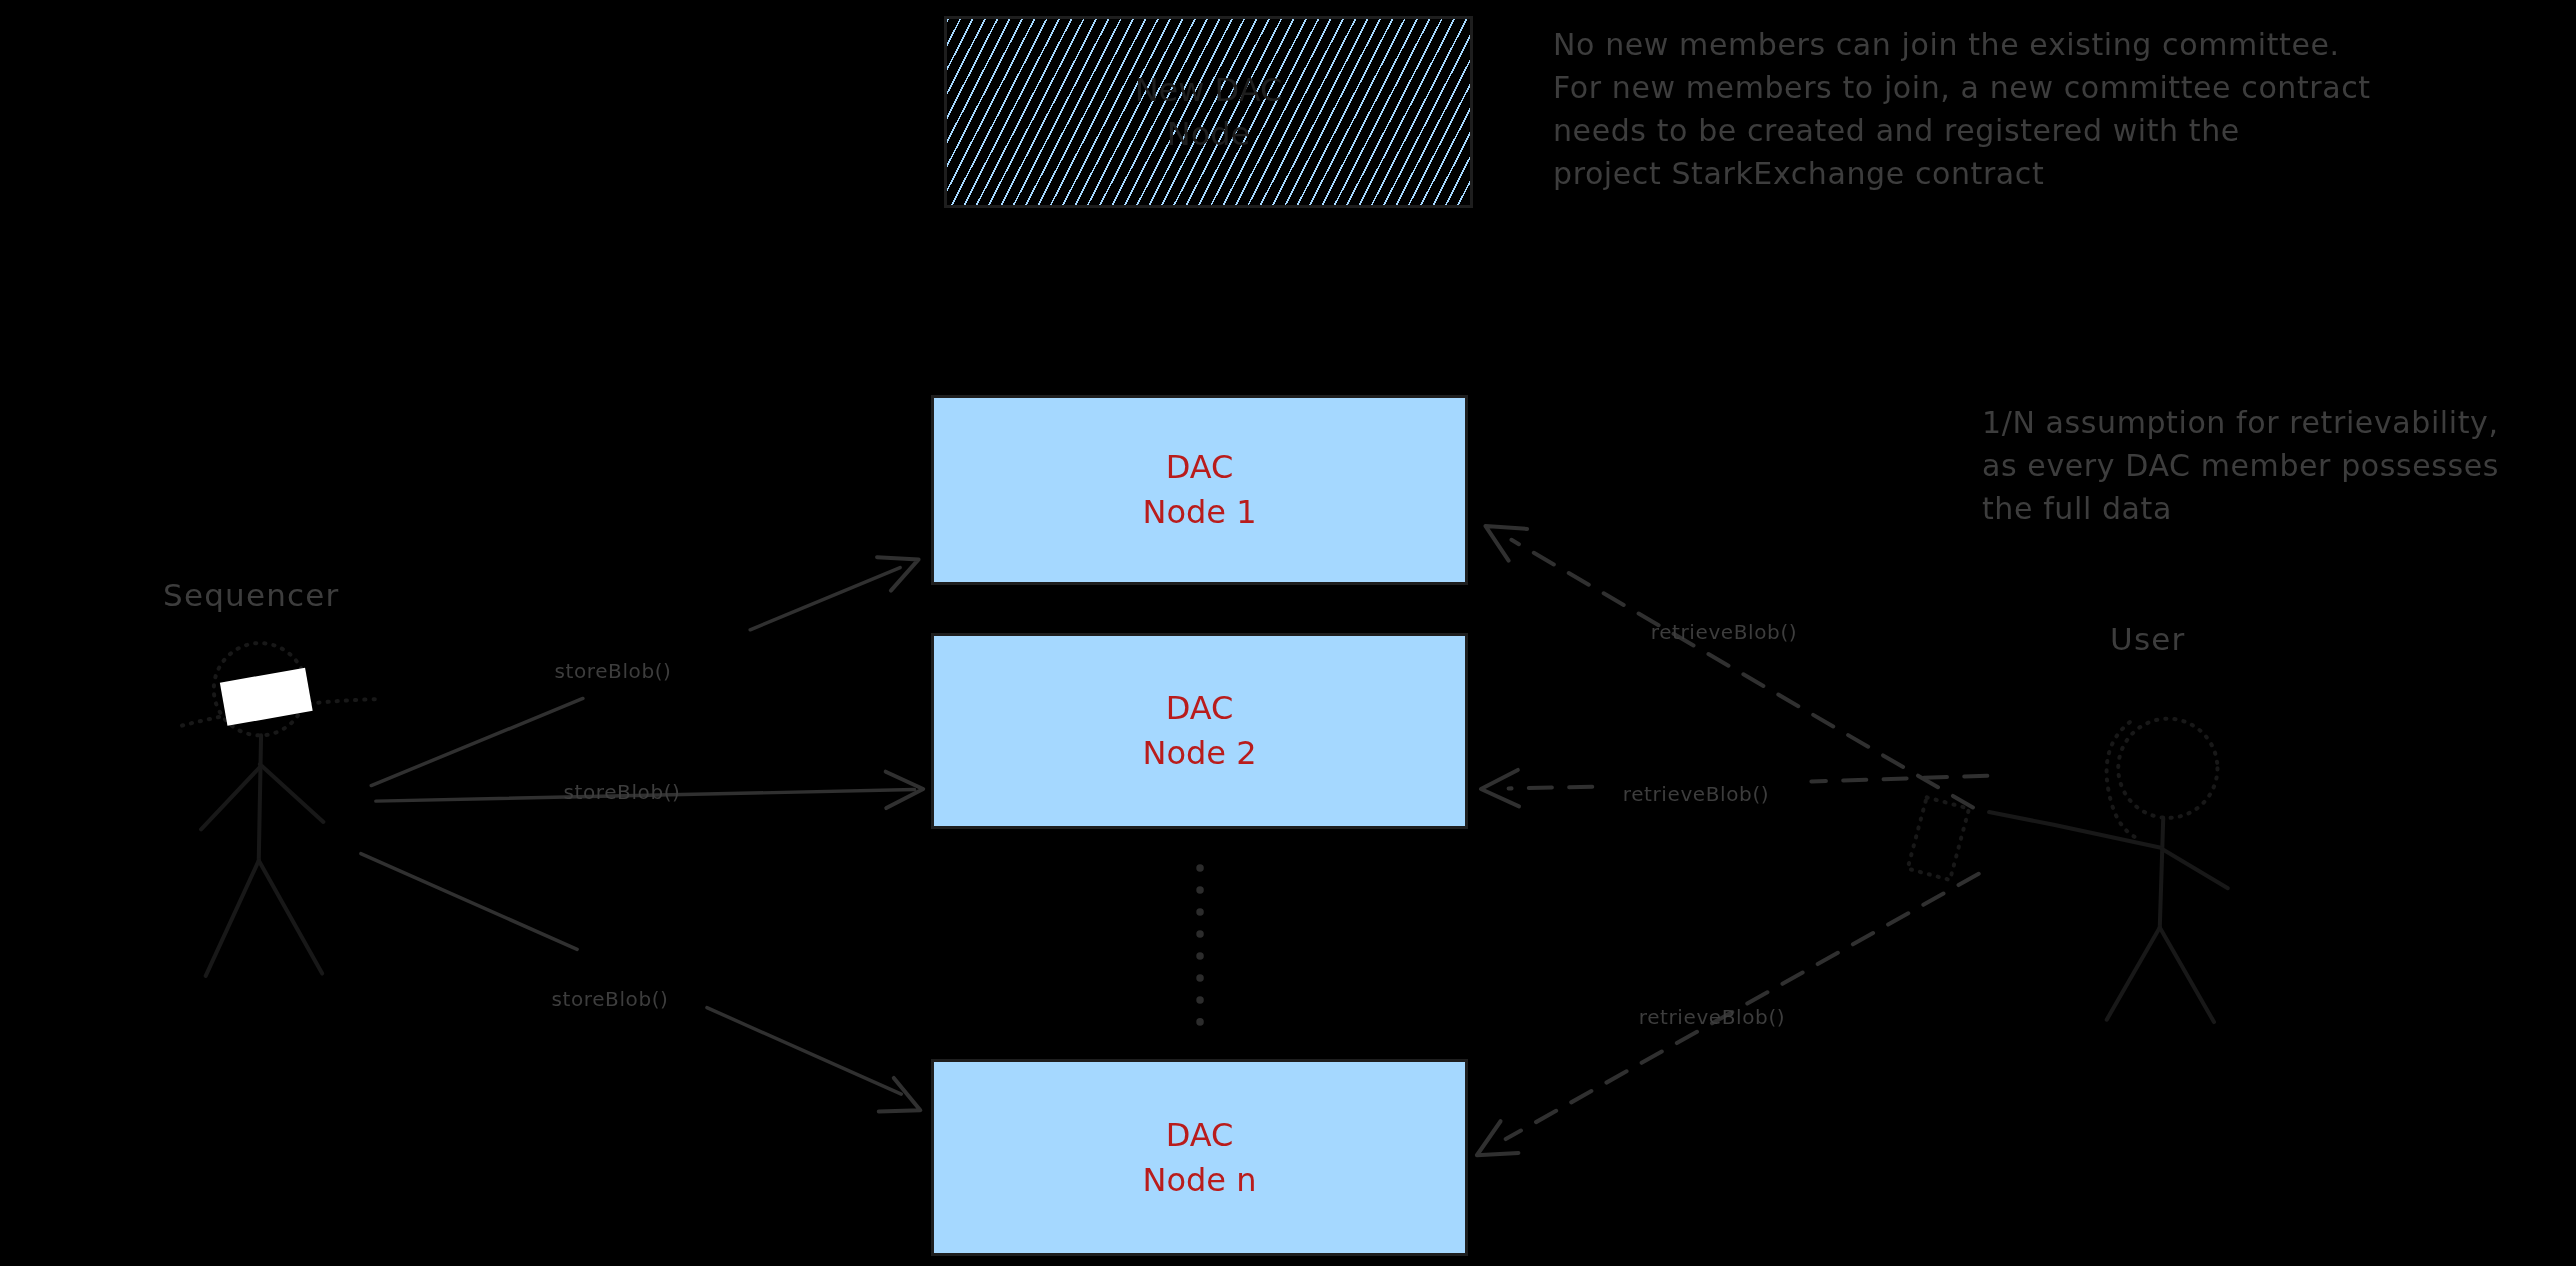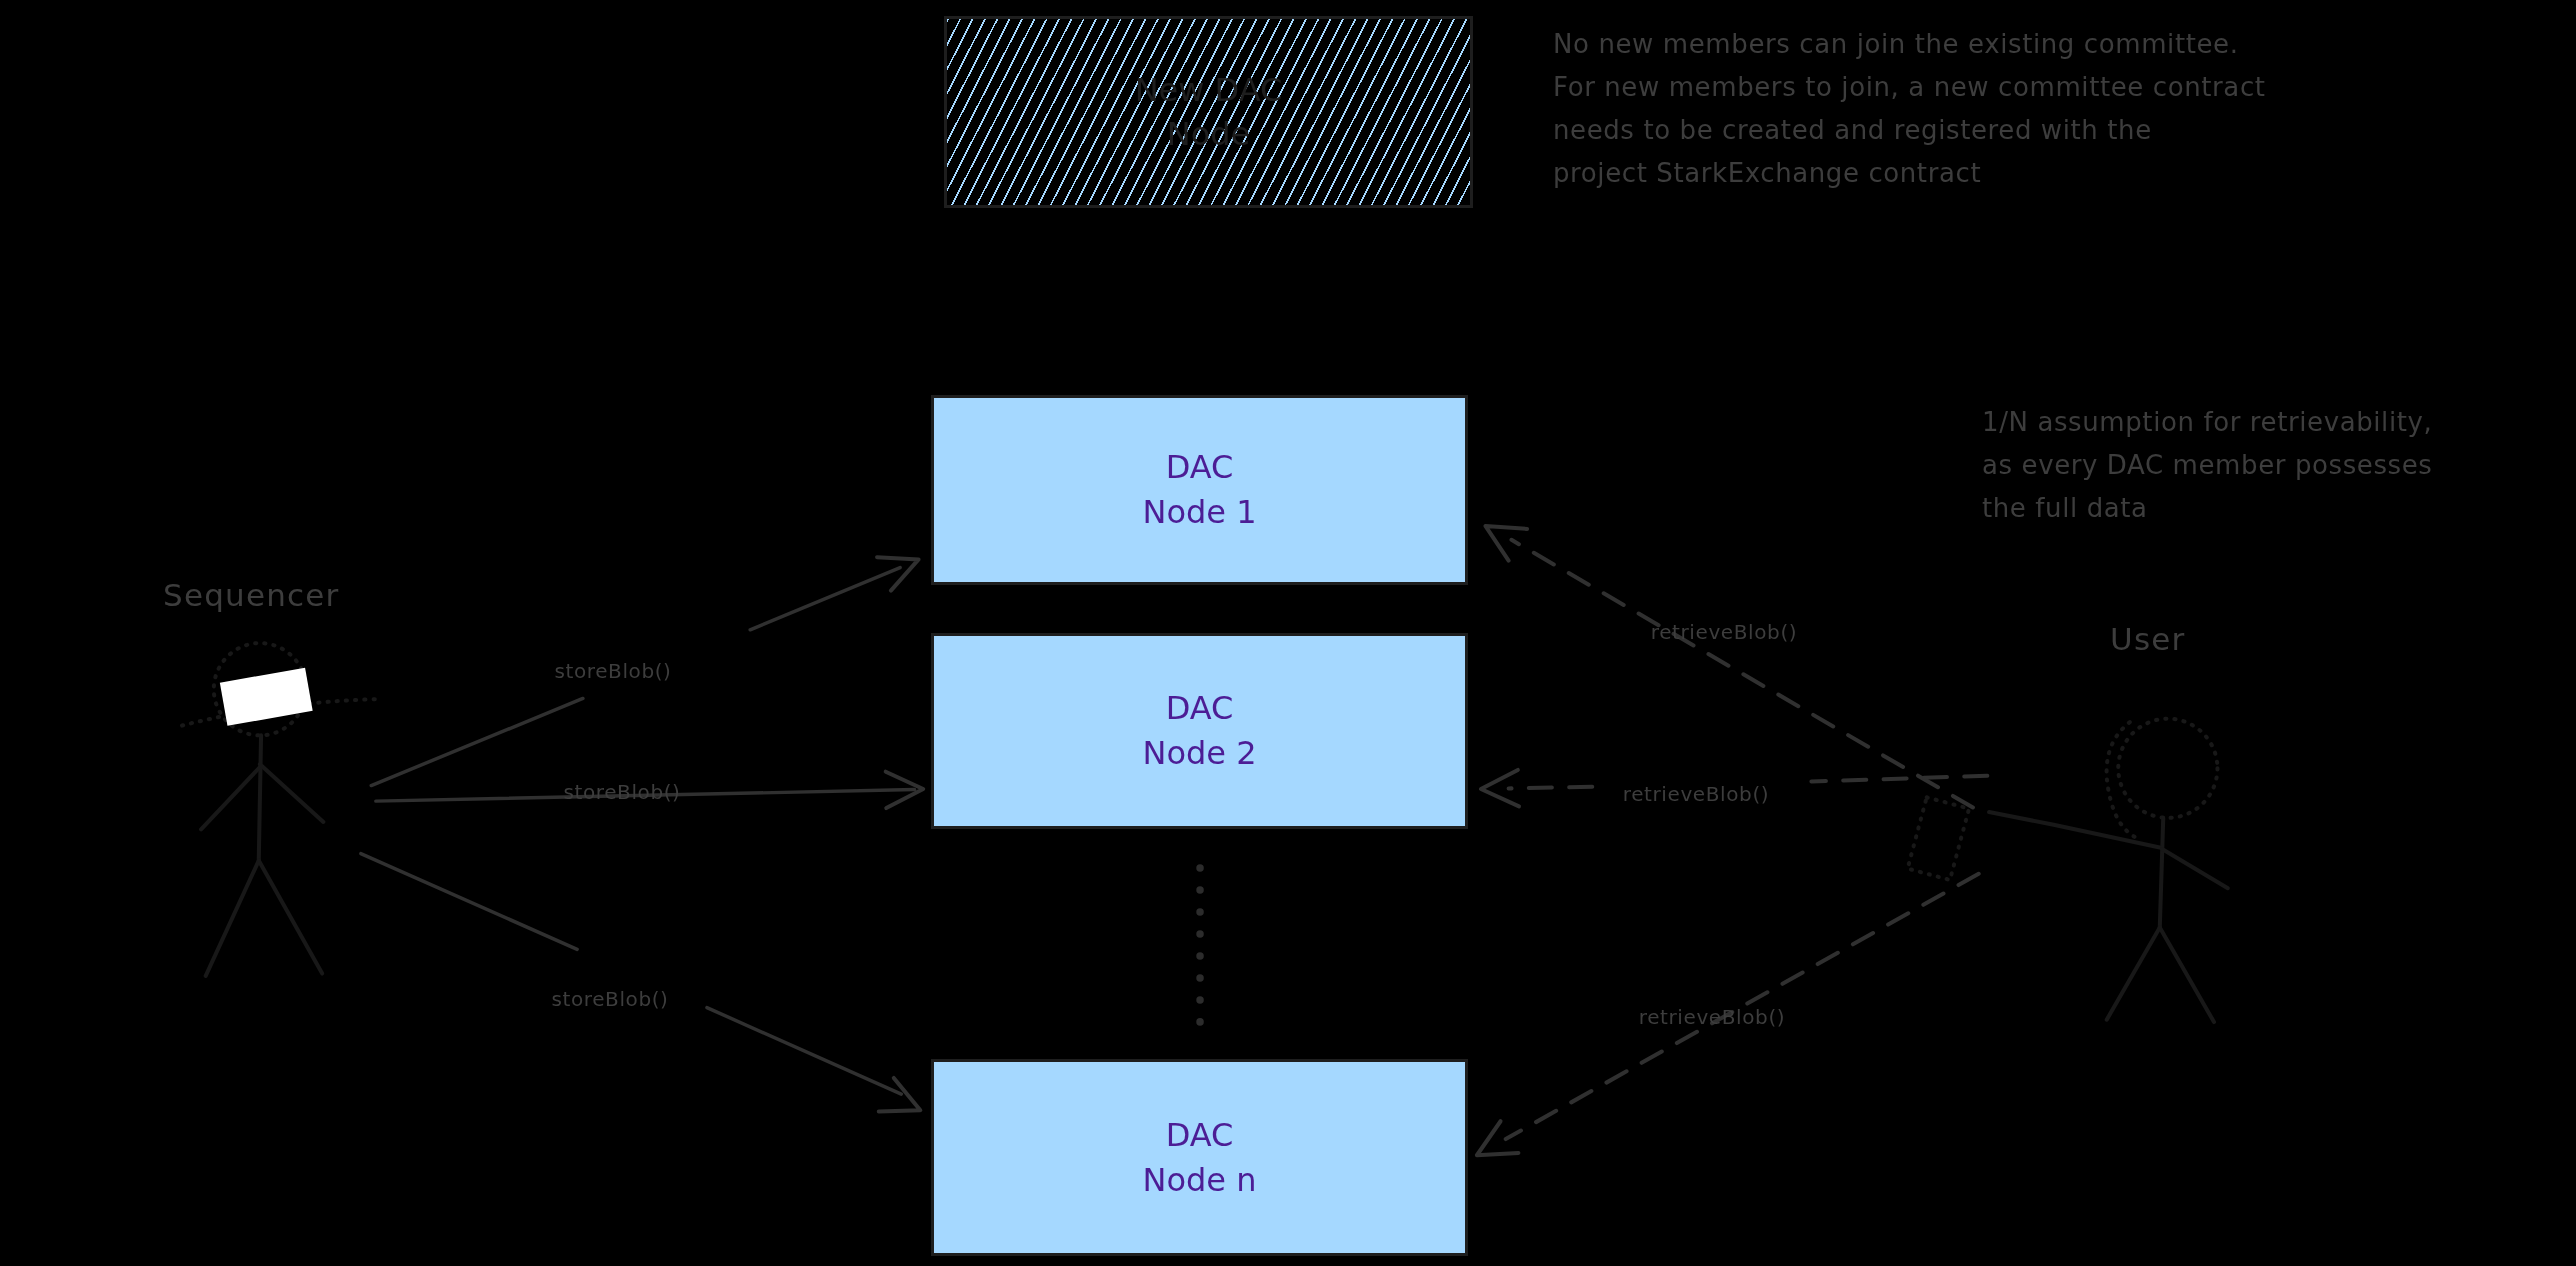--- a/index.html
+++ b/index.html
@@ -1,34 +1,34 @@
 <!DOCTYPE html>
 <html style="font-size:9.2px"><head>
 <meta charset="utf-8">
 <style>
   html,body{margin:0;padding:0;background:#000;}
   .canvas{
     position:relative;width:2576px;height:1266px;background:#000000;overflow:hidden;
     font-family:"DejaVu Sans",sans-serif;
   }
   .annotation{
-    position:absolute;color:#3d3d3d;font-size:26px;line-height:43px;
+    position:absolute;color:#3d3d3d;font-size:30px;line-height:43px;
     white-space:pre-line;letter-spacing:0.6px;
   }
   .actor-label{position:absolute;color:#3d3d3d;font-size:31px;letter-spacing:1.2px;}
   .arrow-label{
     position:absolute;color:#3d3d3d;font-size:20px;letter-spacing:0.6px;
     transform:translate(-50%,-50%);white-space:nowrap;
   }
   .node-box{
     position:absolute;left:931px;width:537px;height:190px;
     background:#a5d8ff;border:3.5px solid #1e1e1e;box-sizing:border-box;
     display:flex;flex-direction:column;align-items:center;justify-content:center;
   }
-  .node-box span{color:#4c1d95;font-size:32px;line-height:45px;}
+  .node-box span{color:#b91c1c;font-size:32px;line-height:45px;}
   .hatch-box{
     position:absolute;left:944px;top:16px;width:529px;height:192px;
     border:3.5px solid #1e1e1e;box-sizing:border-box;
     background:repeating-linear-gradient(117deg,#a5d8ff 0 1.7px,transparent 1.7px 11px);
     display:flex;align-items:center;justify-content:center;
   }
   .hatch-box span{
     color:#1e1e1e;font-size:32px;line-height:44px;text-align:center;white-space:pre-line;
   }
   svg.overlay{position:absolute;left:0;top:0;}

